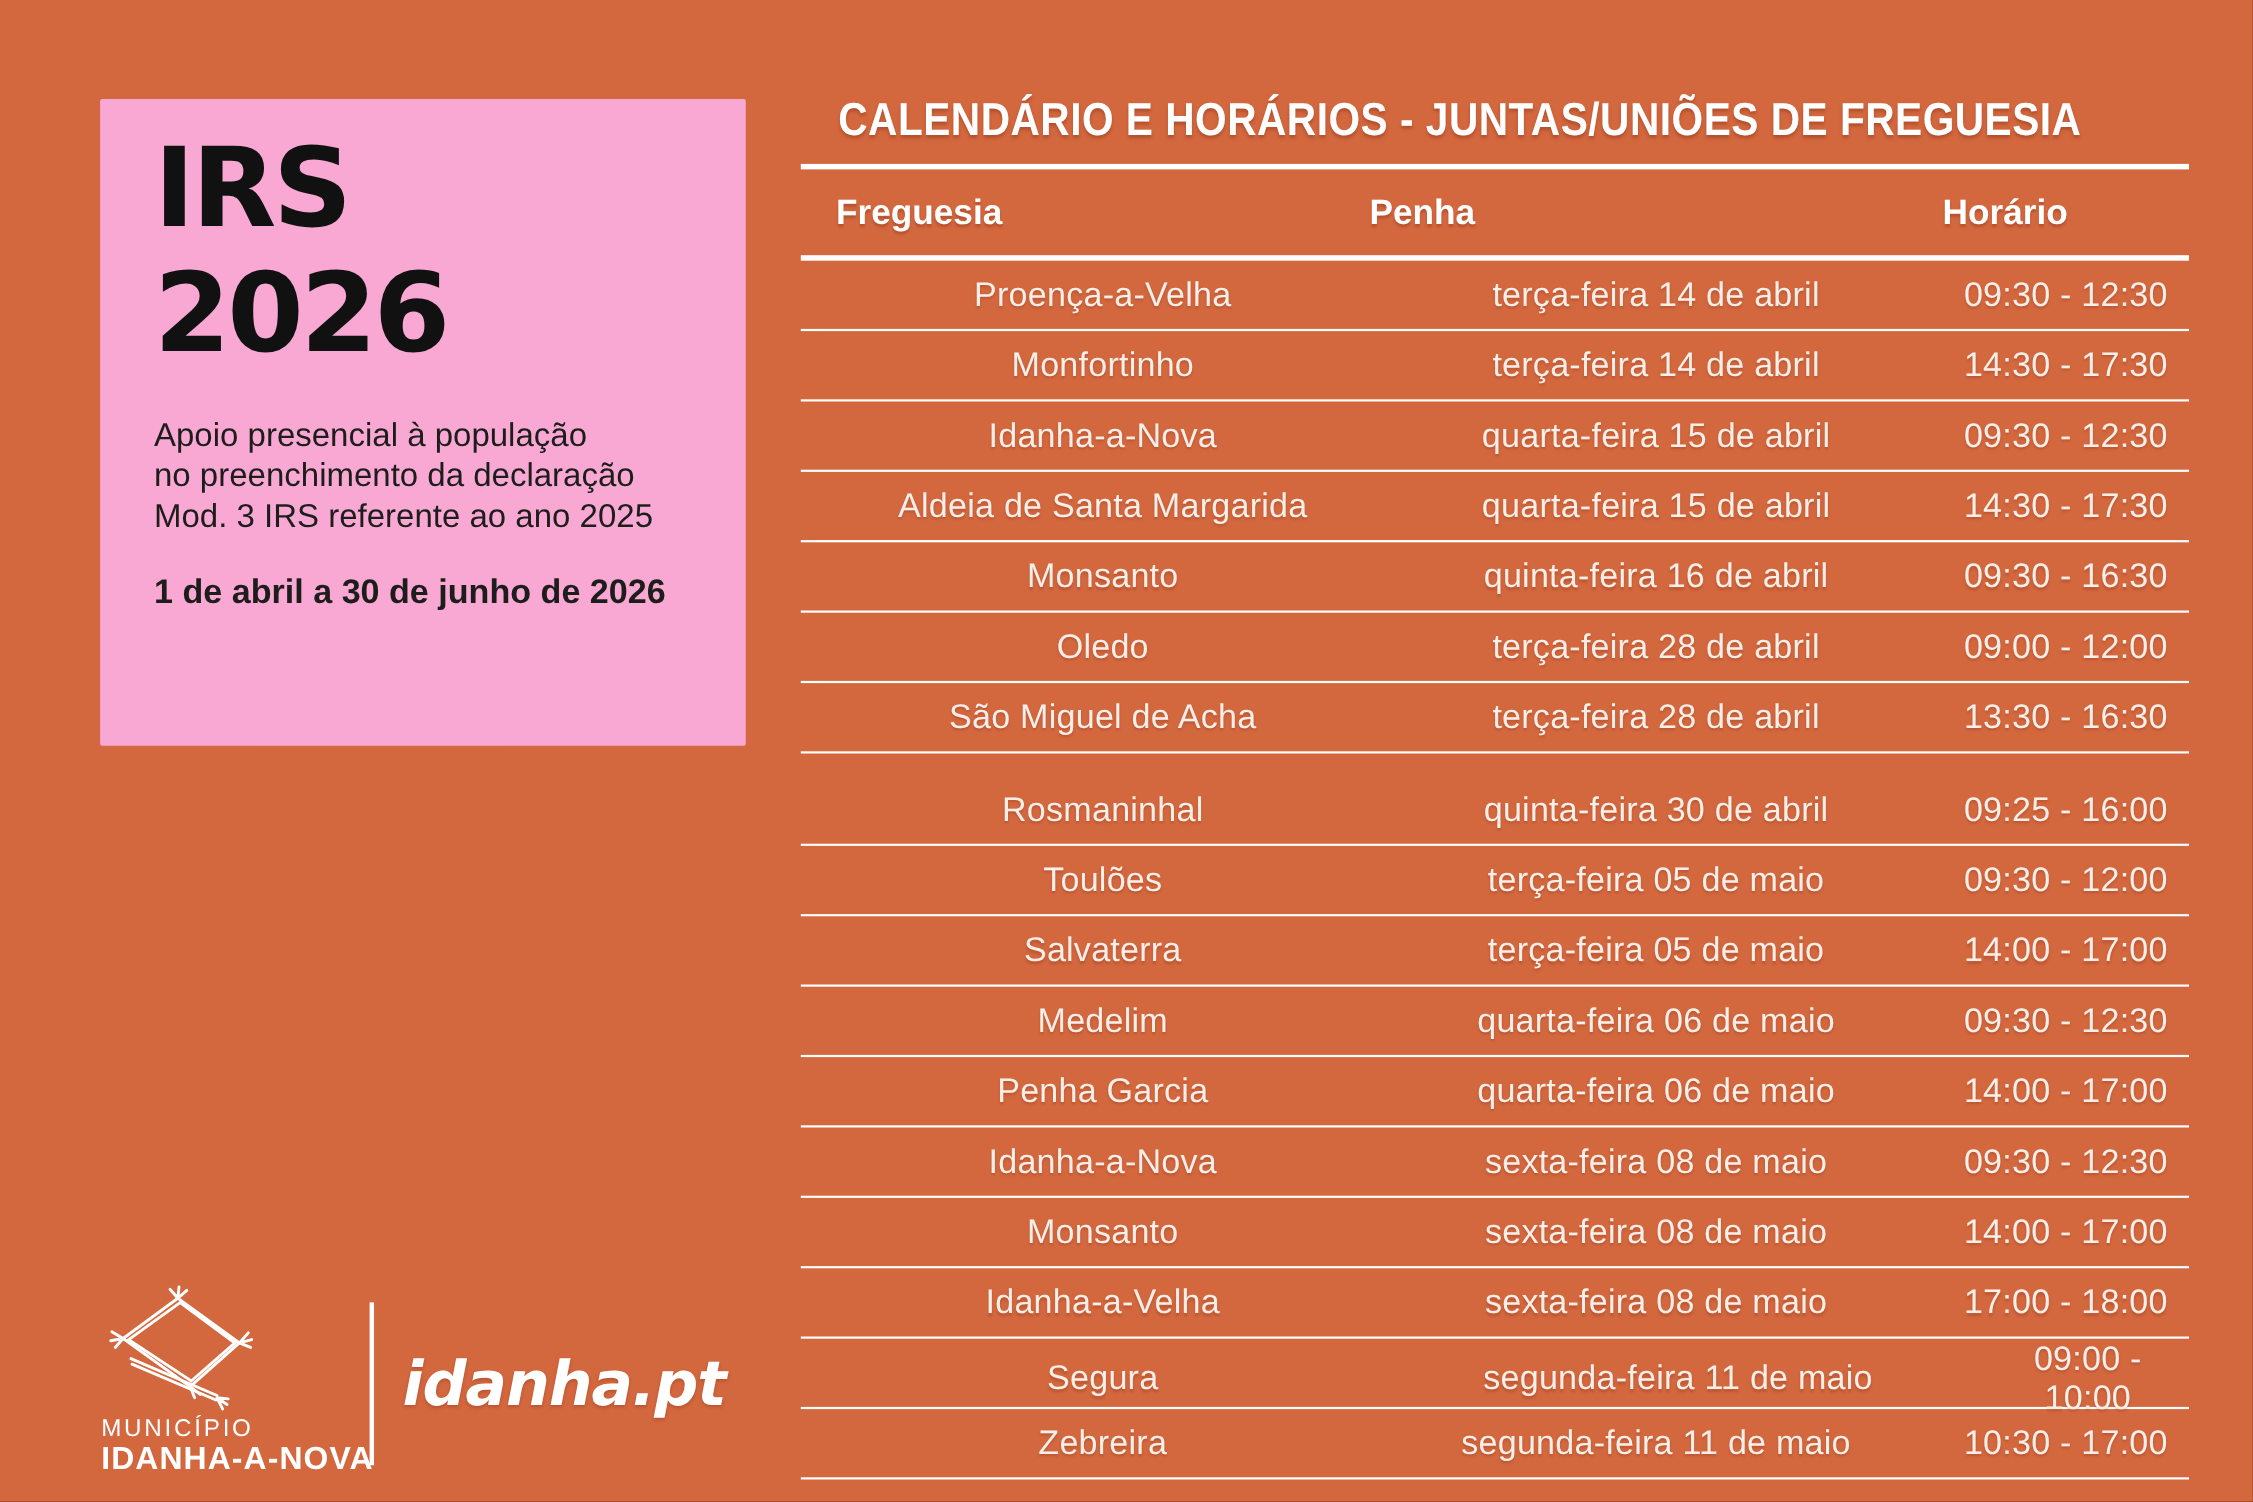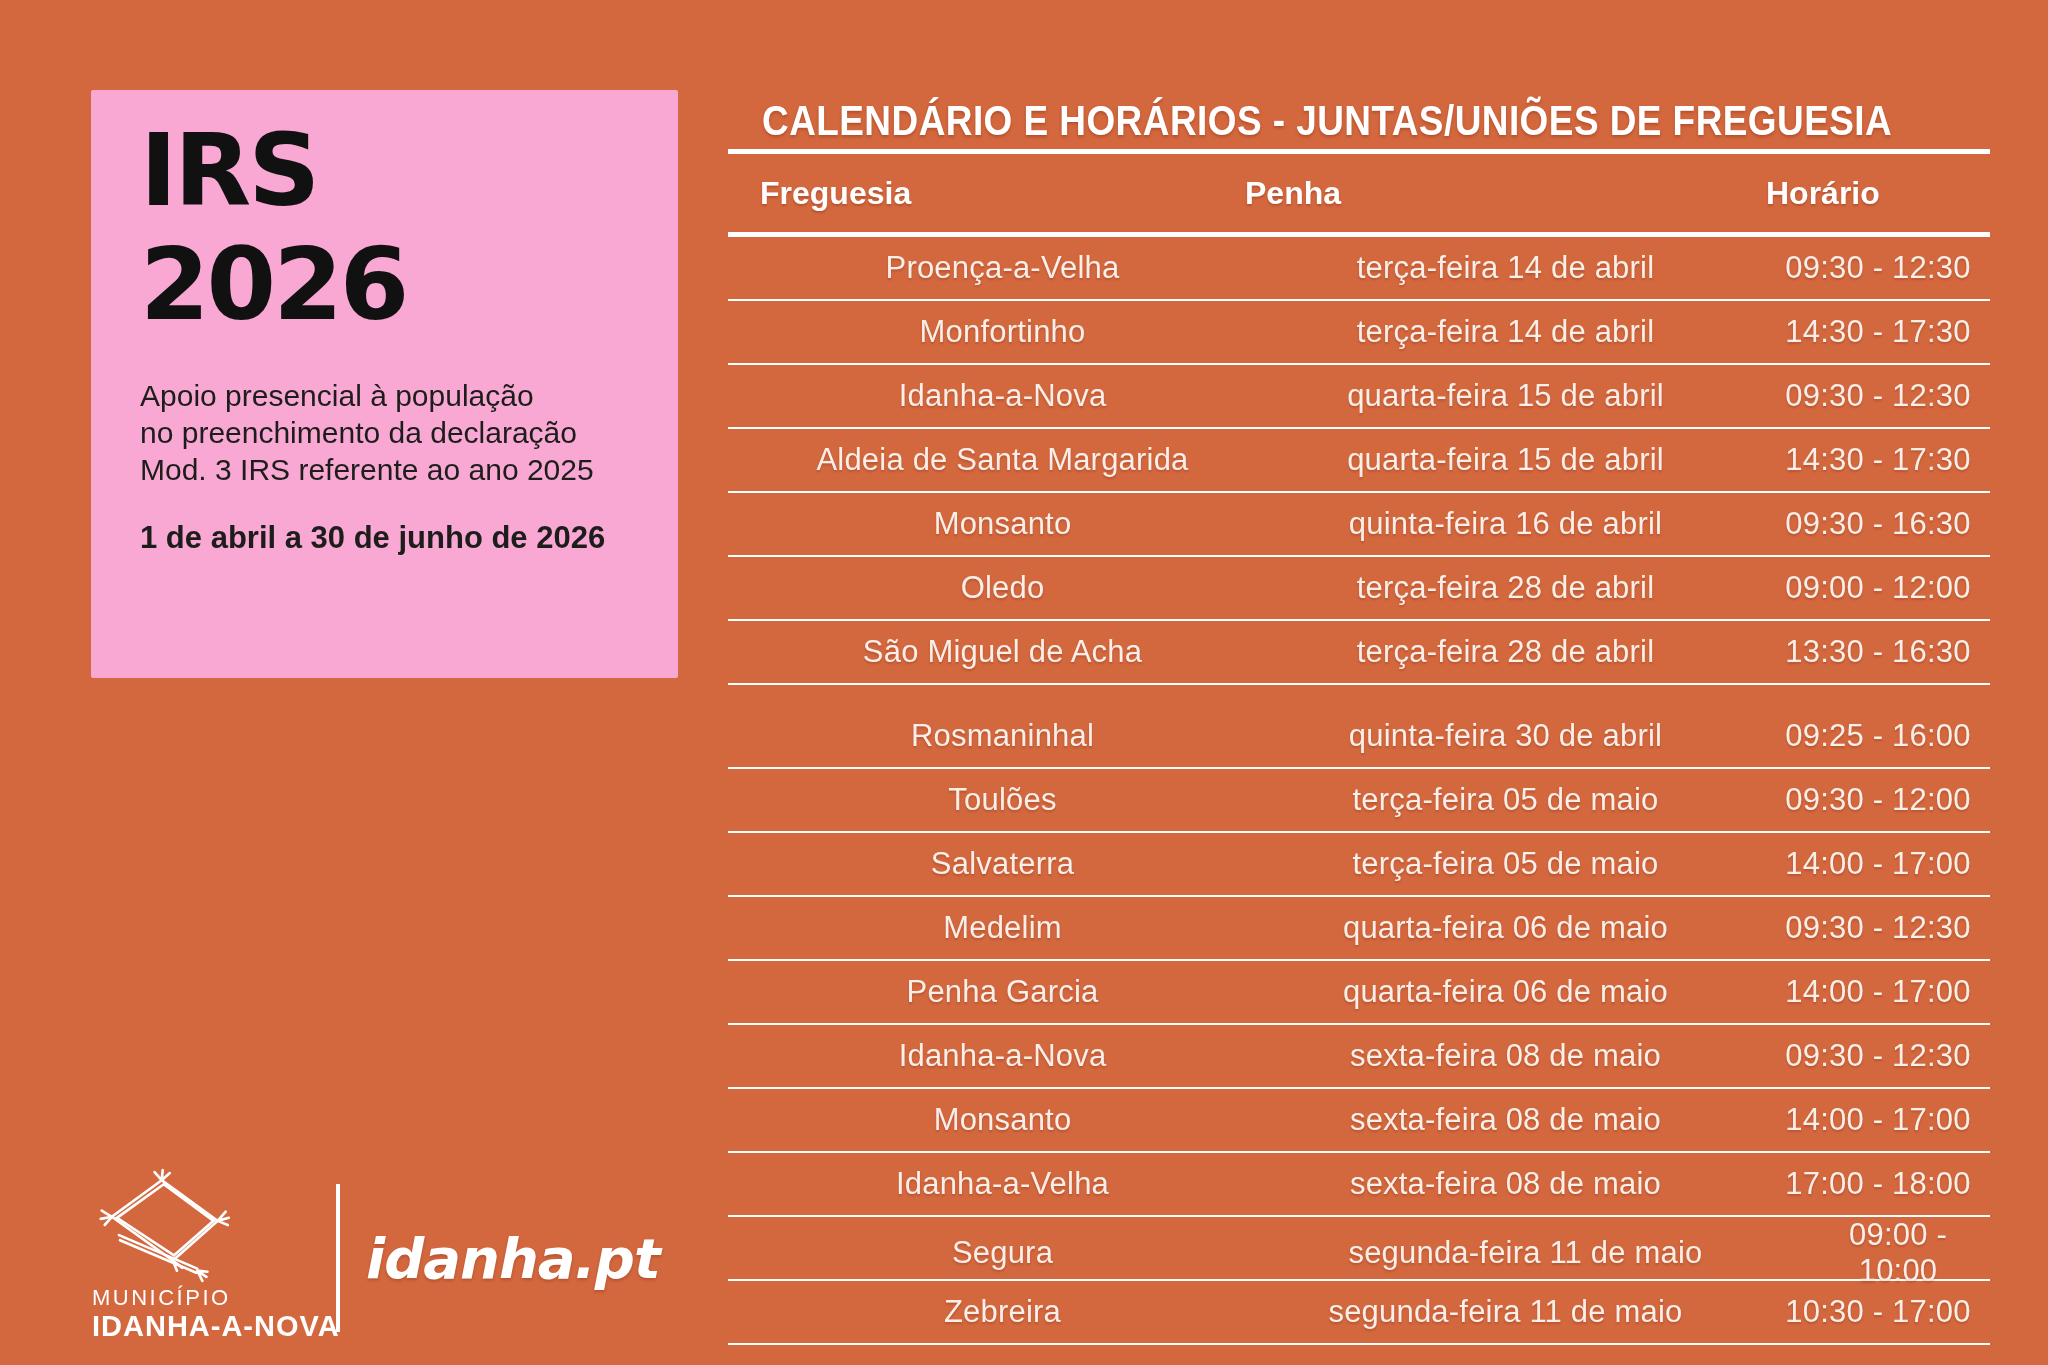--- a/index.html
+++ b/index.html
@@ -32,21 +32,21 @@
   }
   .card-location{
     position:absolute;left:49px;top:466px;width:530px;
     font-size:31px;line-height:36px;
   }
   
   .table{
     position:absolute;left:728px;top:0;width:1262px;height:1365px;
   }
   .table-title{
-    position:absolute;left:34px;top:96px;
+    position:absolute;left:34px;top:84px;
     font-size:42px;line-height:50px;font-weight:bold;
     letter-spacing:.5px;
     text-shadow:0 2px 3px rgba(115,40,15,.35);
     white-space:nowrap;
   }
   .table-title .squeeze{display:inline-block;transform:scaleX(.88);transform-origin:left center;}
   .rule{position:absolute;left:0;width:1262px;height:5px;}
   .rule.r1{top:149px;}
   .rule.r2{top:232px;}
   .thead{

